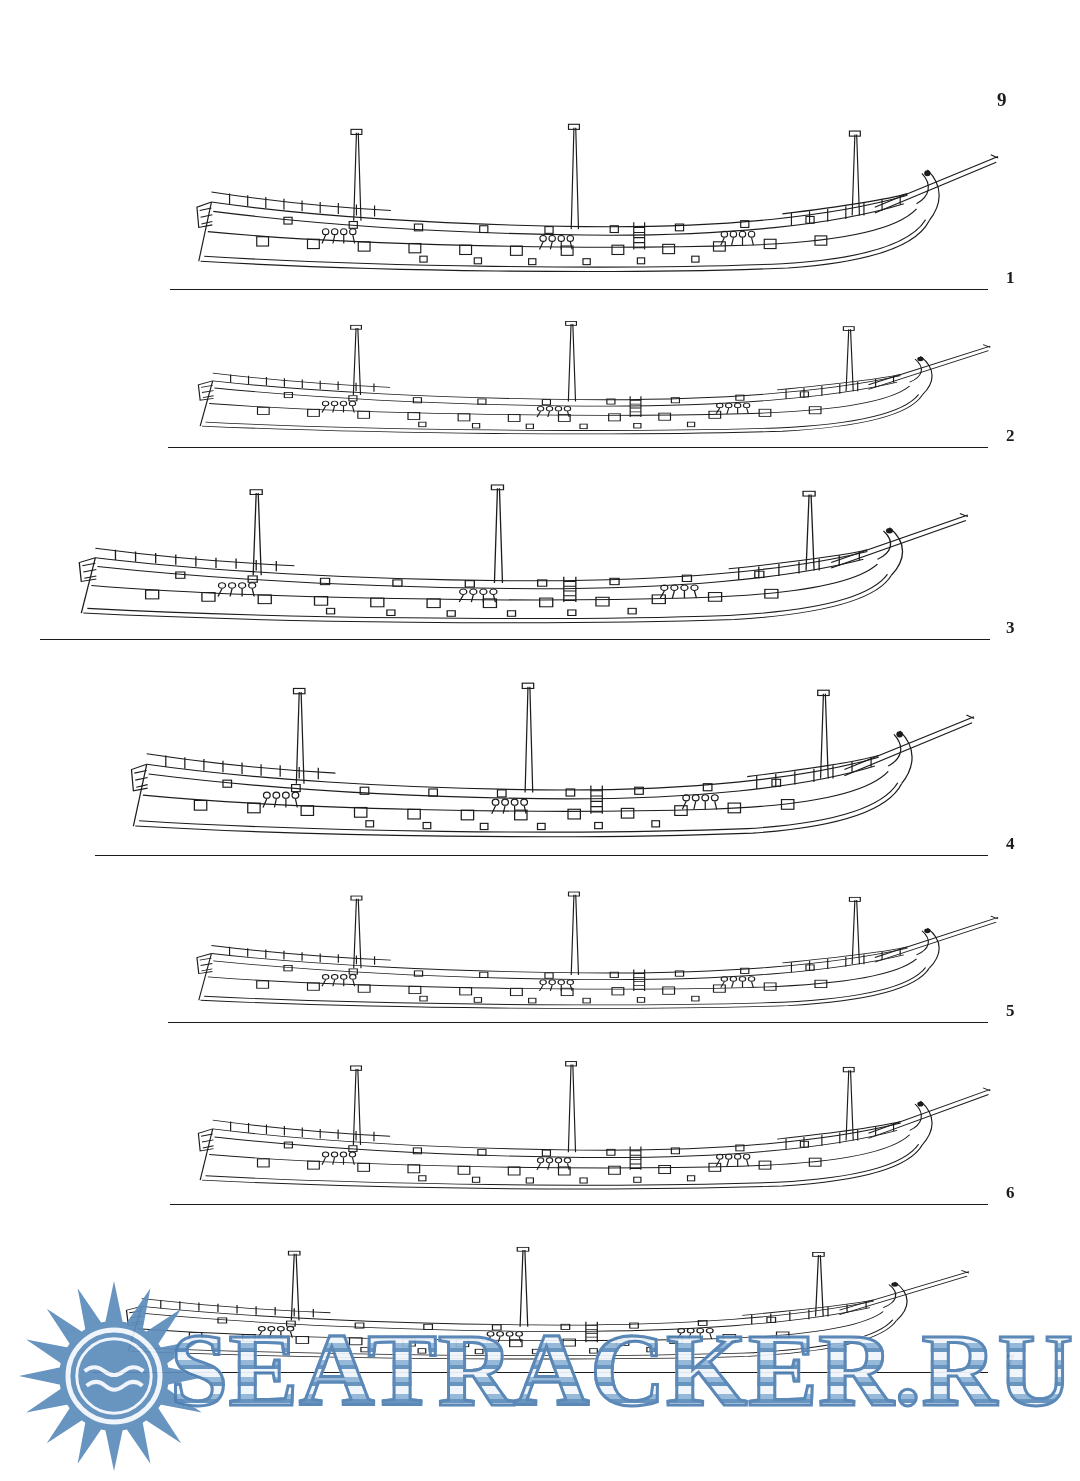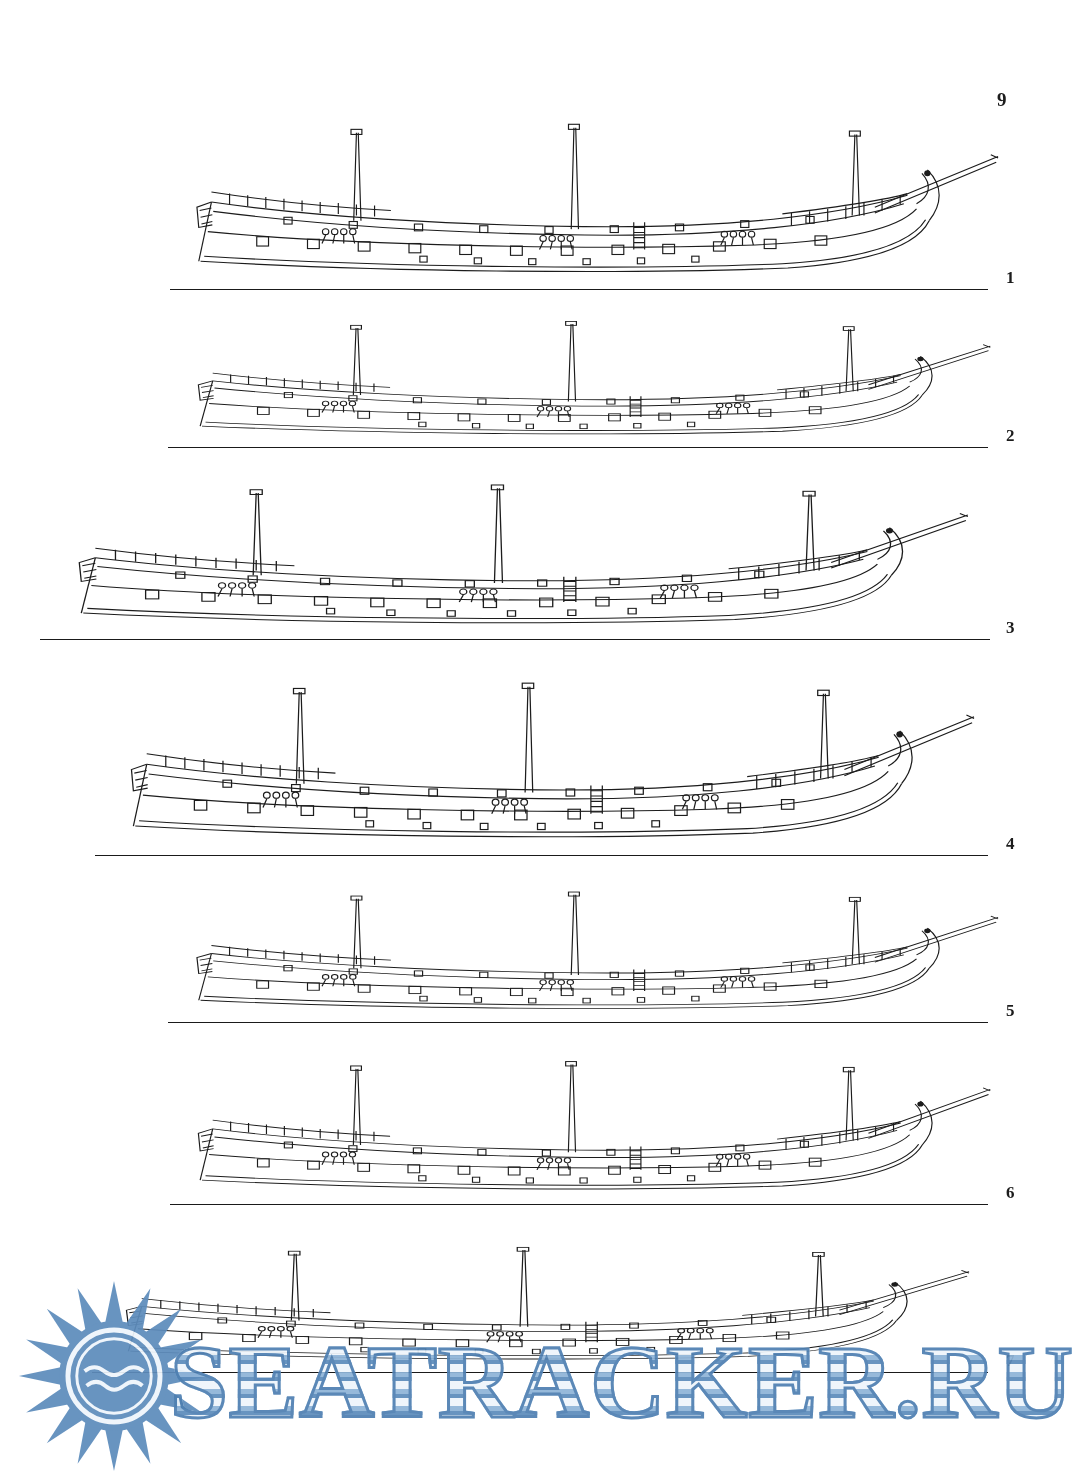--- a/index.html
+++ b/index.html
@@ -31,21 +31,20 @@
   
   .watermark{position:absolute;left:0;top:1262px;width:1080px;height:219px;pointer-events:none;}
   .wm-logo{position:absolute;left:16px;top:16px;width:196px;height:196px;opacity:.93;}
   .wm-text{
     position:absolute;left:170px;top:56px;
     font:700 104px/1 "Liberation Serif",serif;
     letter-spacing:1px;white-space:nowrap;
     color:#b9d2e8;
     -webkit-text-stroke:3px #4f80b2;
     opacity:.93;
-    margin-top:12px;
   }
   @supports (-webkit-background-clip:text){
     .wm-text{
       background:repeating-linear-gradient(180deg,#eef5fb 0 8px,#8fb4d8 8px 13px,#5d8cbc 13px 17px);
       -webkit-background-clip:text;
       background-clip:text;
       color:transparent;
     }
   }
   .hidden-defs{position:absolute;width:0;height:0;overflow:hidden;}

